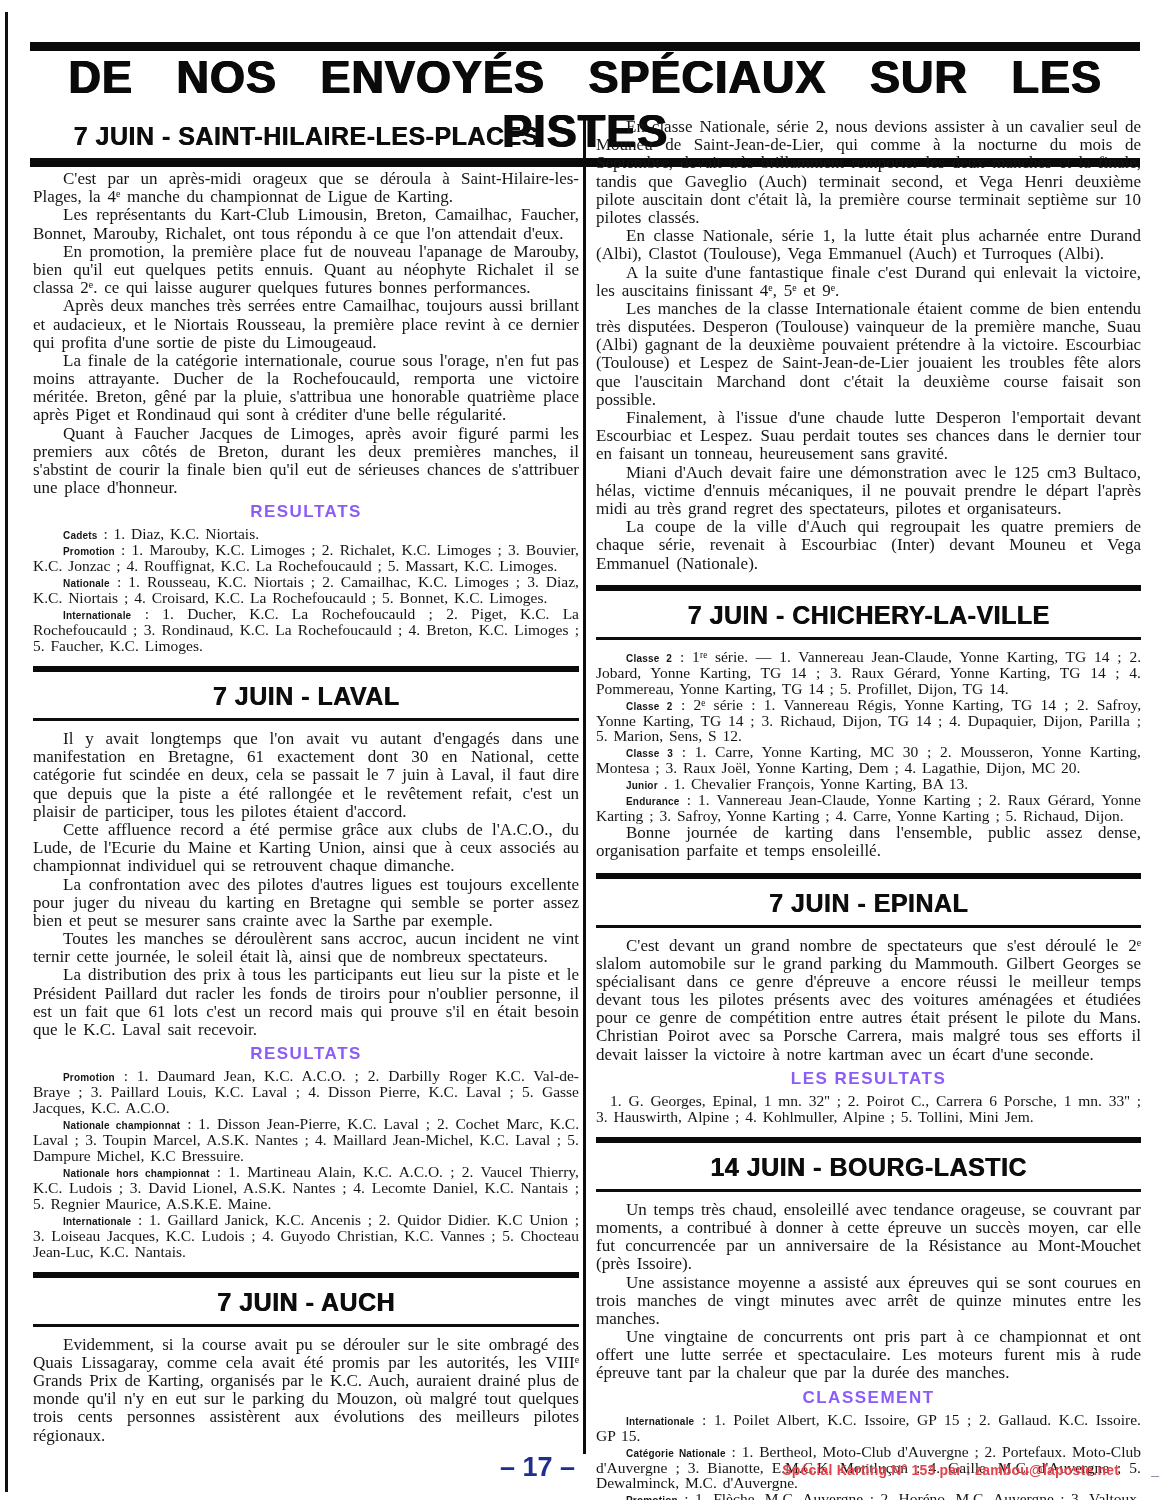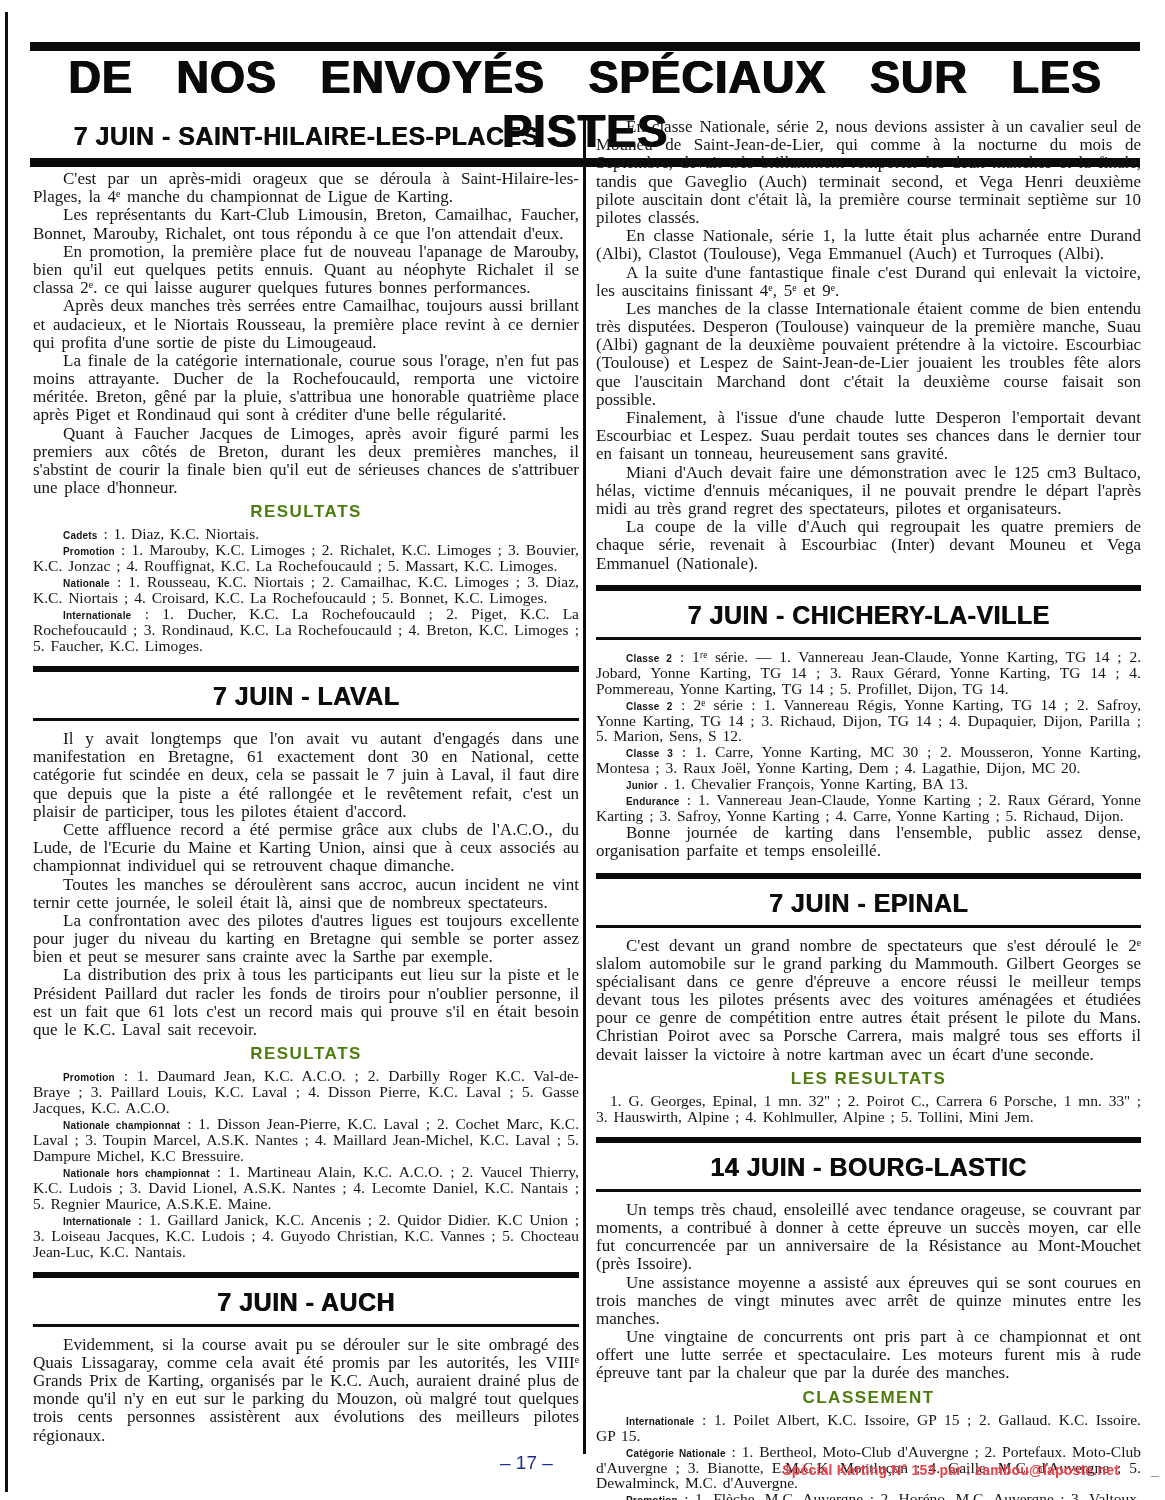--- a/index.html
+++ b/index.html
@@ -40,36 +40,36 @@
   .sep  { height: 6px; background: #0a0a0a; margin: 12px 0 10px; }
 
   p.body {
     font-size: 17px; line-height: 1.07;
     text-align: justify; text-indent: 30px;
     word-spacing: 2.5px; color: #151515;
   }
   .res-head {
     font-family: "Liberation Sans", sans-serif;
     font-weight: bold; font-size: 17px; letter-spacing: 1.5px;
-    text-align: center; margin: 5px 0 4px; color: #4d7c0f;
+    text-align: center; margin: 5px 0 4px; color: #8b5cf6;
   }
   p.res {
     font-size: 15.5px; line-height: 1.03;
     text-align: justify; text-indent: 30px;
     word-spacing: 2px; color: #151515;
   }
   p.res .lbl {
     font-family: "Liberation Sans", sans-serif;
     font-weight: bold; font-size: 10px; letter-spacing: .2px;
   }
 
   .page-num {
     position: absolute; left: 500px; top: 1452px;
     font-family: "Liberation Sans", sans-serif;
-    font-weight: normal; font-size: 19px; color: #1e2f8f;
+    font-weight: bold; font-size: 27px; color: #1e2f8f;
   }
   .credit {
     position: absolute; right: 46px; top: 1462px;
     font-family: "Liberation Sans", sans-serif;
     font-weight: bold; font-size: 14px; letter-spacing: .2px;
     color: #e4434b;
   }
   .mark {
     position: absolute; right: 6px; top: 1462px;
     font-family: "Liberation Sans", sans-serif;
@@ -107,22 +107,22 @@
     <p class="res"><span class="lbl">Internationale</span><span> : 1. Ducher, K.C. La Rochefoucauld ; 2. Piget, K.C. La Rochefoucauld ; 3. Rondinaud, K.C. La Rochefoucauld ; 4. Breton, K.C. Limoges ; 5. Faucher, K.C. Limoges.</span></p>
   </section>
 
   <div class="sep"></div>
 
   <section>
     <h2 class="sec-title">7 JUIN - LAVAL</h2>
     <div class="rule"></div>
     <p class="body">Il y avait longtemps que l'on avait vu autant d'engagés dans une manifestation en Bretagne, 61 exactement dont 30 en National, cette catégorie fut scindée en deux, cela se passait le 7 juin à Laval, il faut dire que depuis que la piste a été rallongée et le revêtement refait, c'est un plaisir de participer, tous les pilotes étaient d'accord.</p>
     <p class="body">Cette affluence record a été permise grâce aux clubs de l'A.C.O., du Lude, de l'Ecurie du Maine et Karting Union, ainsi que à ceux associés au championnat individuel qui se retrouvent chaque dimanche.</p>
+    <p class="body">La confrontation avec des pilotes d'autres ligues est toujours excellente pour juger du niveau du karting en Bretagne qui semble se porter assez bien et peut se mesurer sans crainte avec la Sarthe par exemple.</p>
     <p class="body">Toutes les manches se déroulèrent sans accroc, aucun incident ne vint ternir cette journée, le soleil était là, ainsi que de nombreux spectateurs.</p>
-    <p class="body">La confrontation avec des pilotes d'autres ligues est toujours excellente pour juger du niveau du karting en Bretagne qui semble se porter assez bien et peut se mesurer sans crainte avec la Sarthe par exemple.</p>
     <p class="body">La distribution des prix à tous les participants eut lieu sur la piste et le Président Paillard dut racler les fonds de tiroirs pour n'oublier personne, il est un fait que 61 lots c'est un record mais qui prouve s'il en était besoin que le K.C. Laval sait recevoir.</p>
     <h3 class="res-head">RESULTATS</h3>
     <p class="res"><span class="lbl">Promotion</span><span> : 1. Daumard Jean, K.C. A.C.O. ; 2. Darbilly Roger K.C. Val-de-Braye ; 3. Paillard Louis, K.C. Laval ; 4. Disson Pierre, K.C. Laval ; 5. Gasse Jacques, K.C. A.C.O.</span></p>
     <p class="res"><span class="lbl">Nationale championnat</span><span> : 1. Disson Jean-Pierre, K.C. Laval ; 2. Cochet Marc, K.C. Laval ; 3. Toupin Marcel, A.S.K. Nantes ; 4. Maillard Jean-Michel, K.C. Laval ; 5. Dampure Michel, K.C Bressuire.</span></p>
     <p class="res"><span class="lbl">Nationale hors championnat</span><span> : 1. Martineau Alain, K.C. A.C.O. ; 2. Vaucel Thierry, K.C. Ludois ; 3. David Lionel, A.S.K. Nantes ; 4. Lecomte Daniel, K.C. Nantais ; 5. Regnier Maurice, A.S.K.E. Maine.</span></p>
     <p class="res"><span class="lbl">Internationale</span><span> : 1. Gaillard Janick, K.C. Ancenis ; 2. Quidor Didier. K.C Union ; 3. Loiseau Jacques, K.C. Ludois ; 4. Guyodo Christian, K.C. Vannes ; 5. Chocteau Jean-Luc, K.C. Nantais.</span></p>
   </section>
 
   <div class="sep"></div>
 

